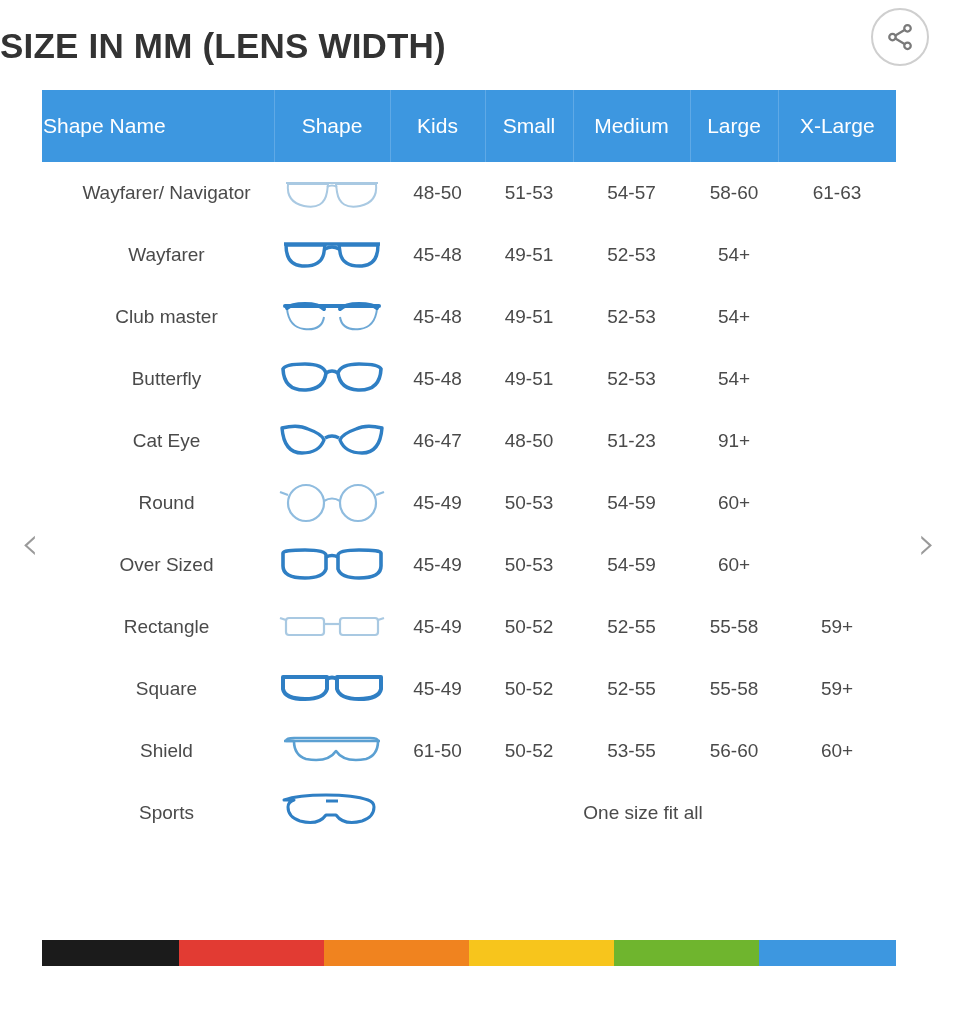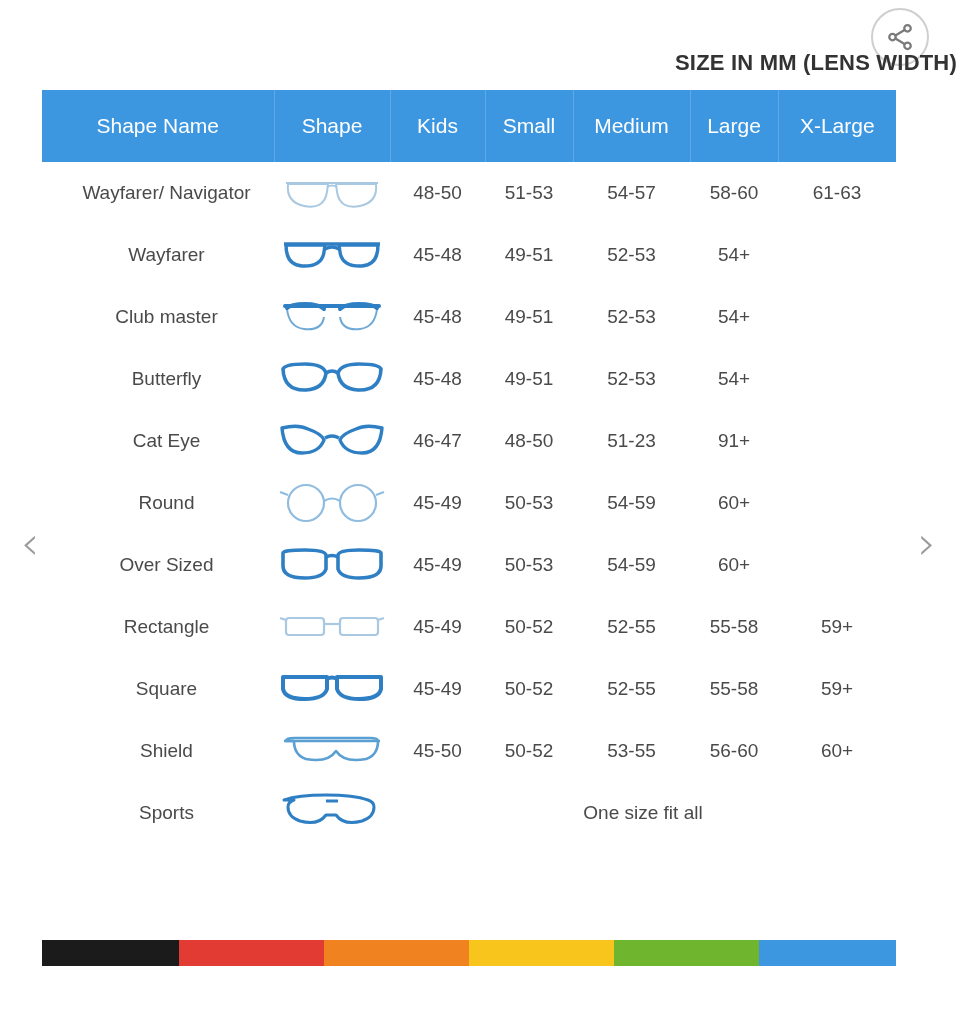--- a/index.html
+++ b/index.html
@@ -25,26 +25,25 @@
     border: 2px solid #cfcfcf;
     background: #ffffff;
     display: flex; align-items: center; justify-content: center;
   }
   .share-btn svg { display:block; }
 
   
   .title {
     position: absolute;
     top: 26px; left: 0; right: 0;
-    text-align: right;
-    font-size: 22px;
+    text-align: left;
+    font-size: 35px;
     font-weight: bold;
     color: #333333;
     letter-spacing: .2px;
-    margin-top: 24px;
   }
 
   
   .arrow {
     position: absolute;
     top: 518px;
     width: 40px; height: 56px;
     color: #9a9a9a;
     font-size: 46px;
     line-height: 50px;
@@ -70,21 +69,21 @@
     background: #3d97e0;
     color: #ffffff;
     font-size: 21px;
     font-weight: normal;
     height: 72px;
     vertical-align: middle;
     text-align: center;
     border-right: 1px solid #5fa9e6;
   }
   table.chart thead th:last-child { border-right: none; }
-  table.chart thead th.col-name { text-align: center; }
+  table.chart thead th.col-name { text-align: left; }
 
   table.chart tbody td {
     font-size: 19px;
     color: #4a4a4a;
     height: 62px;
     vertical-align: middle;
     text-align: center;
     background: #ffffff;
   }
   td.name {
@@ -363,21 +362,21 @@
           <td class="shape">
             <div class="shape-holder">
               <svg width="108" height="48" viewBox="0 0 108 48">
                 <g fill="none" stroke="#5ba0d2" stroke-width="2.6" stroke-linejoin="round">
                   <path d="M8 14 q0 -3 8 -3 h76 q8 0 8 3 q0 14 -12 18 q-22 4 -30 -8 q-8 12 -30 8 q-12 -4 -12 -18 z"></path>
                   <path d="M6 14 h96"></path>
                 </g>
               </svg>
             </div>
           </td>
-          <td>45-50</td>
+          <td>61-50</td>
           <td>50-52</td>
           <td>53-55</td>
           <td>56-60</td>
           <td>60+</td>
         </tr>
 
         <tr>
           <td class="name">Sports</td>
           <td class="shape">
             <div class="shape-holder">

